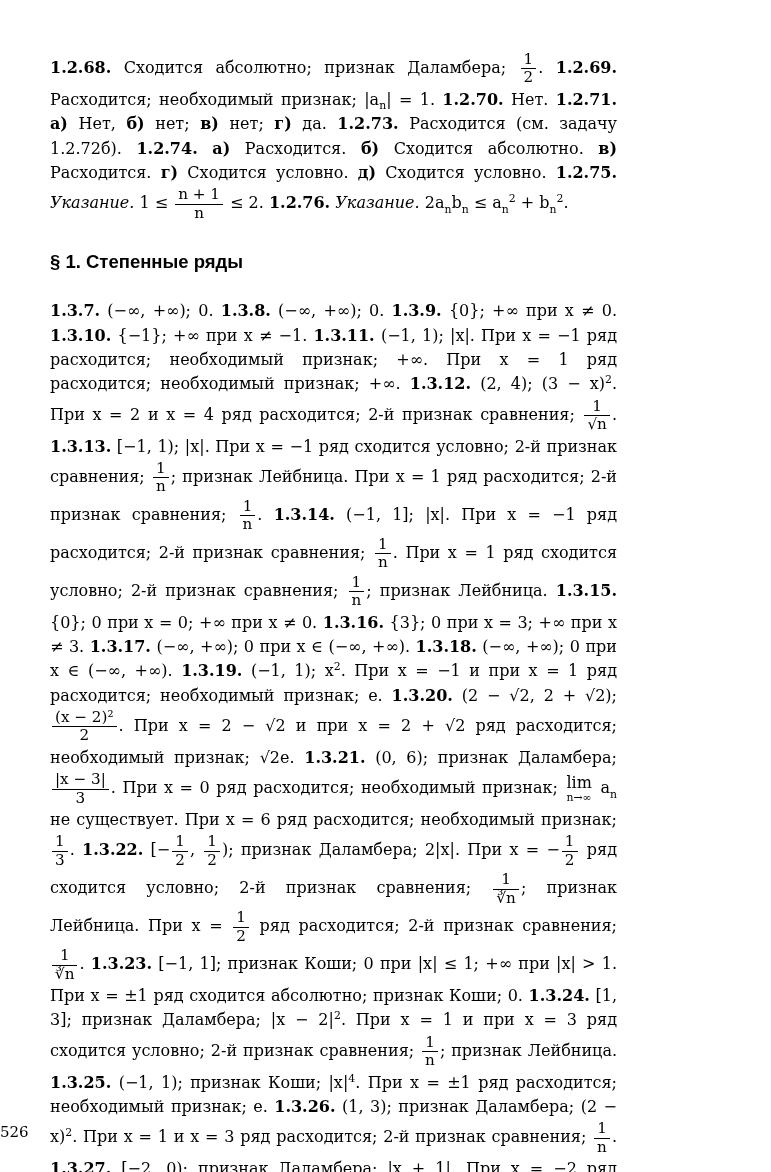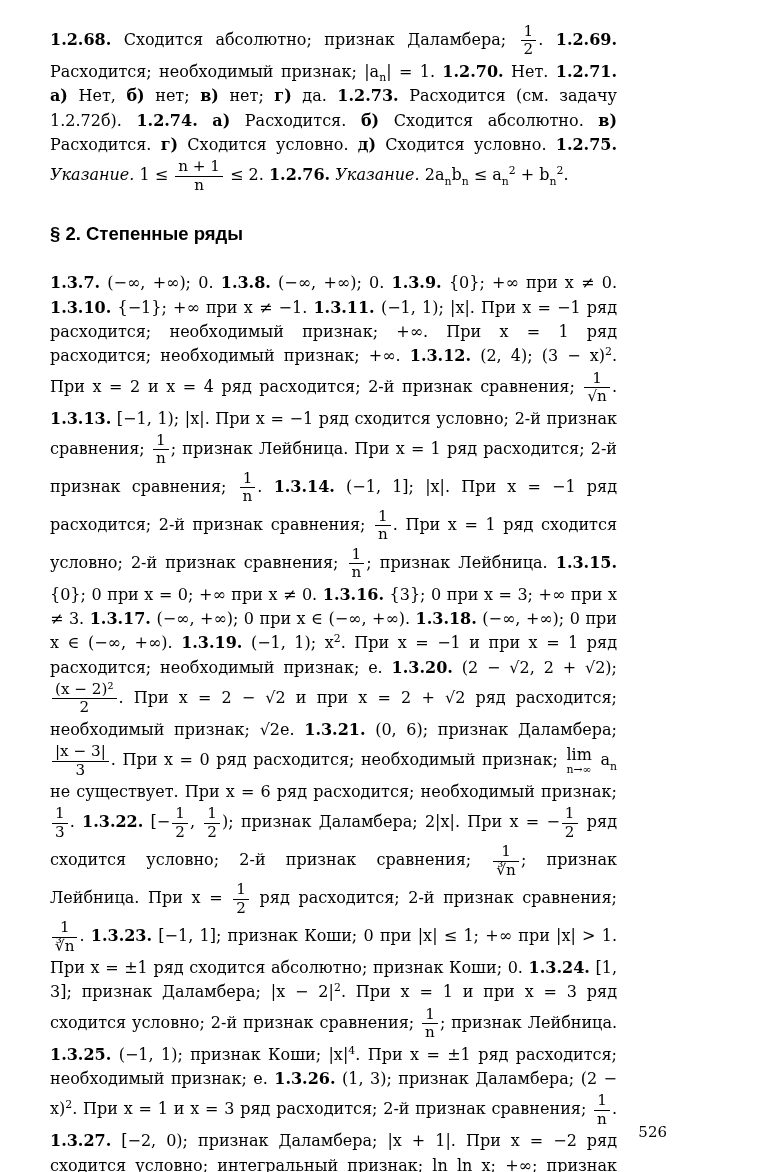--- a/index.html
+++ b/index.html
@@ -1,18 +1,18 @@
 <!DOCTYPE html>
 <html><head>
 <meta charset="utf-8">
 <style>
   html,body{margin:0;padding:0;background:#ffffff;}
   .page{
     width:667px;height:1172px;box-sizing:border-box;
-    padding:22px 50px 0 50px;
+    padding:50px 50px 0 50px;
     position:relative;overflow:hidden;
     background:#ffffff;color:#000;
     font-family:"DejaVu Serif","Liberation Serif",serif;
     font-size:16px;line-height:1.52;
   }
   .para{margin:0;text-align:justify;}
   .section-heading{
     font-family:"Liberation Sans","DejaVu Sans",sans-serif;
     font-weight:700;font-size:18.5px;
     margin:28px 0 26px 0;text-align:left;line-height:1.2;
@@ -27,29 +27,29 @@
   .frac .bot{display:block;padding:0 3px;}
   .lim{
     display:inline-block;vertical-align:middle;
     line-height:1.05;margin:0 2px;
   }
   .lim .main{display:block;}
   .lim .sub{display:block;font-size:0.68em;}
   sup,sub{font-size:0.68em;line-height:0;}
   .page-number{
     position:absolute;bottom:28px;left:0;width:100%;
-    text-align:right;font-size:15px;
+    text-align:left;font-size:15px;
   }
 </style>
 </head>
 <body>
 
 <div class="page">
 
   <p class="para"><span class="bseg">1.2.68.</span><span> Сходится абсолютно; признак Даламбера; </span><span class="frac"><span class="top">1</span><span class="bot">2</span></span><span>. </span><span class="bseg">1.2.69.</span><span> Расходится; необходимый признак; |a</span><sub>n</sub><span>| = 1. </span><span class="bseg">1.2.70.</span><span> Нет. </span><span class="bseg">1.2.71.</span><span> </span><span class="bseg">а)</span><span> Нет, </span><span class="bseg">б)</span><span> нет; </span><span class="bseg">в)</span><span> нет; </span><span class="bseg">г)</span><span> да. </span><span class="bseg">1.2.73.</span><span> Расходится (см. задачу 1.2.72б). </span><span class="bseg">1.2.74.</span><span> </span><span class="bseg">а)</span><span> Расходится. </span><span class="bseg">б)</span><span> Сходится абсолютно. </span><span class="bseg">в)</span><span> Расходится. </span><span class="bseg">г)</span><span> Сходится условно. </span><span class="bseg">д)</span><span> Сходится условно. </span><span class="bseg">1.2.75.</span><span> </span><span class="iseg">Указание.</span><span> 1 ≤ </span><span class="frac"><span class="top">n + 1</span><span class="bot">n</span></span><span> ≤ 2. </span><span class="bseg">1.2.76.</span><span> </span><span class="iseg">Указание.</span><span> 2a</span><sub>n</sub><span>b</span><sub>n</sub><span> ≤ a</span><sub>n</sub><sup>2</sup><span> + b</span><sub>n</sub><sup>2</sup><span>.</span></p>
 
-  <h2 class="section-heading">§ 2. Степенные ряды</h2>
+  <h2 class="section-heading">§ 1. Степенные ряды</h2>
 
   <p class="para"><span class="bseg">1.3.7.</span><span> (−∞, +∞); 0. </span><span class="bseg">1.3.8.</span><span> (−∞, +∞); 0. </span><span class="bseg">1.3.9.</span><span> {0}; +∞ при x ≠ 0. </span><span class="bseg">1.3.10.</span><span> {−1}; +∞ при x ≠ −1. </span><span class="bseg">1.3.11.</span><span> (−1, 1); |x|. При x = −1 ряд расходится; необходимый признак; +∞. При x = 1 ряд расходится; необходимый признак; +∞. </span><span class="bseg">1.3.12.</span><span> (2, 4); (3 − x)</span><sup>2</sup><span>. При x = 2 и x = 4 ряд расходится; 2-й признак сравнения; </span><span class="frac"><span class="top">1</span><span class="bot">√n</span></span><span>. </span><span class="bseg">1.3.13.</span><span> [−1, 1); |x|. При x = −1 ряд сходится условно; 2-й признак сравнения; </span><span class="frac"><span class="top">1</span><span class="bot">n</span></span><span>; признак Лейбница. При x = 1 ряд расходится; 2-й признак сравнения; </span><span class="frac"><span class="top">1</span><span class="bot">n</span></span><span>. </span><span class="bseg">1.3.14.</span><span> (−1, 1]; |x|. При x = −1 ряд расходится; 2-й признак сравнения; </span><span class="frac"><span class="top">1</span><span class="bot">n</span></span><span>. При x = 1 ряд сходится условно; 2-й признак сравнения; </span><span class="frac"><span class="top">1</span><span class="bot">n</span></span><span>; признак Лейбница. </span><span class="bseg">1.3.15.</span><span> {0}; 0 при x = 0; +∞ при x ≠ 0. </span><span class="bseg">1.3.16.</span><span> {3}; 0 при x = 3; +∞ при x ≠ 3. </span><span class="bseg">1.3.17.</span><span> (−∞, +∞); 0 при x ∈ (−∞, +∞). </span><span class="bseg">1.3.18.</span><span> (−∞, +∞); 0 при x ∈ (−∞, +∞). </span><span class="bseg">1.3.19.</span><span> (−1, 1); x</span><sup>2</sup><span>. При x = −1 и при x = 1 ряд расходится; необходимый признак; e. </span><span class="bseg">1.3.20.</span><span> (2 − √2, 2 + √2); </span><span class="frac"><span class="top">(x − 2)²</span><span class="bot">2</span></span><span>. При x = 2 − √2 и при x = 2 + √2 ряд расходится; необходимый признак; √2e. </span><span class="bseg">1.3.21.</span><span> (0, 6); признак Даламбера; </span><span class="frac"><span class="top">|x − 3|</span><span class="bot">3</span></span><span>. При x = 0 ряд расходится; необходимый признак; </span><span class="lim"><span class="main">lim</span><span class="sub">n→∞</span></span><span> a</span><sub>n</sub><span> не существует. При x = 6 ряд расходится; необходимый признак; </span><span class="frac"><span class="top">1</span><span class="bot">3</span></span><span>. </span><span class="bseg">1.3.22.</span><span> [−</span><span class="frac"><span class="top">1</span><span class="bot">2</span></span><span>, </span><span class="frac"><span class="top">1</span><span class="bot">2</span></span><span>); признак Даламбера; 2|x|. При x = −</span><span class="frac"><span class="top">1</span><span class="bot">2</span></span><span> ряд сходится условно; 2-й признак сравнения; </span><span class="frac"><span class="top">1</span><span class="bot">∛n</span></span><span>; признак Лейбница. При x = </span><span class="frac"><span class="top">1</span><span class="bot">2</span></span><span> ряд расходится; 2-й признак сравнения; </span><span class="frac"><span class="top">1</span><span class="bot">∛n</span></span><span>. </span><span class="bseg">1.3.23.</span><span> [−1, 1]; признак Коши; 0 при |x| ≤ 1; +∞ при |x| &gt; 1. При x = ±1 ряд сходится абсолютно; признак Коши; 0. </span><span class="bseg">1.3.24.</span><span> [1, 3]; признак Даламбера; |x − 2|</span><sup>2</sup><span>. При x = 1 и при x = 3 ряд сходится условно; 2-й признак сравнения; </span><span class="frac"><span class="top">1</span><span class="bot">n</span></span><span>; признак Лейбница. </span><span class="bseg">1.3.25.</span><span> (−1, 1); признак Коши; |x|</span><sup>4</sup><span>. При x = ±1 ряд расходится; необходимый признак; e. </span><span class="bseg">1.3.26.</span><span> (1, 3); признак Даламбера; (2 − x)</span><sup>2</sup><span>. При x = 1 и x = 3 ряд расходится; 2-й признак сравнения; </span><span class="frac"><span class="top">1</span><span class="bot">n</span></span><span>. </span><span class="bseg">1.3.27.</span><span> [−2, 0); признак Даламбера; |x + 1|. При x = −2 ряд сходится условно; интегральный признак; ln ln x; +∞; признак Лейбница. При x = 0 ряд расходится; интегральный признак; ln ln x; +∞. </span><span class="bseg">1.3.28.</span><span> (−1, 1]; признак Даламбера; |x|. При x = −1 ряд расходится; 2-й</span></p>
 
   <div class="page-number">526</div>
 
 </div>
 
 </body></html>

